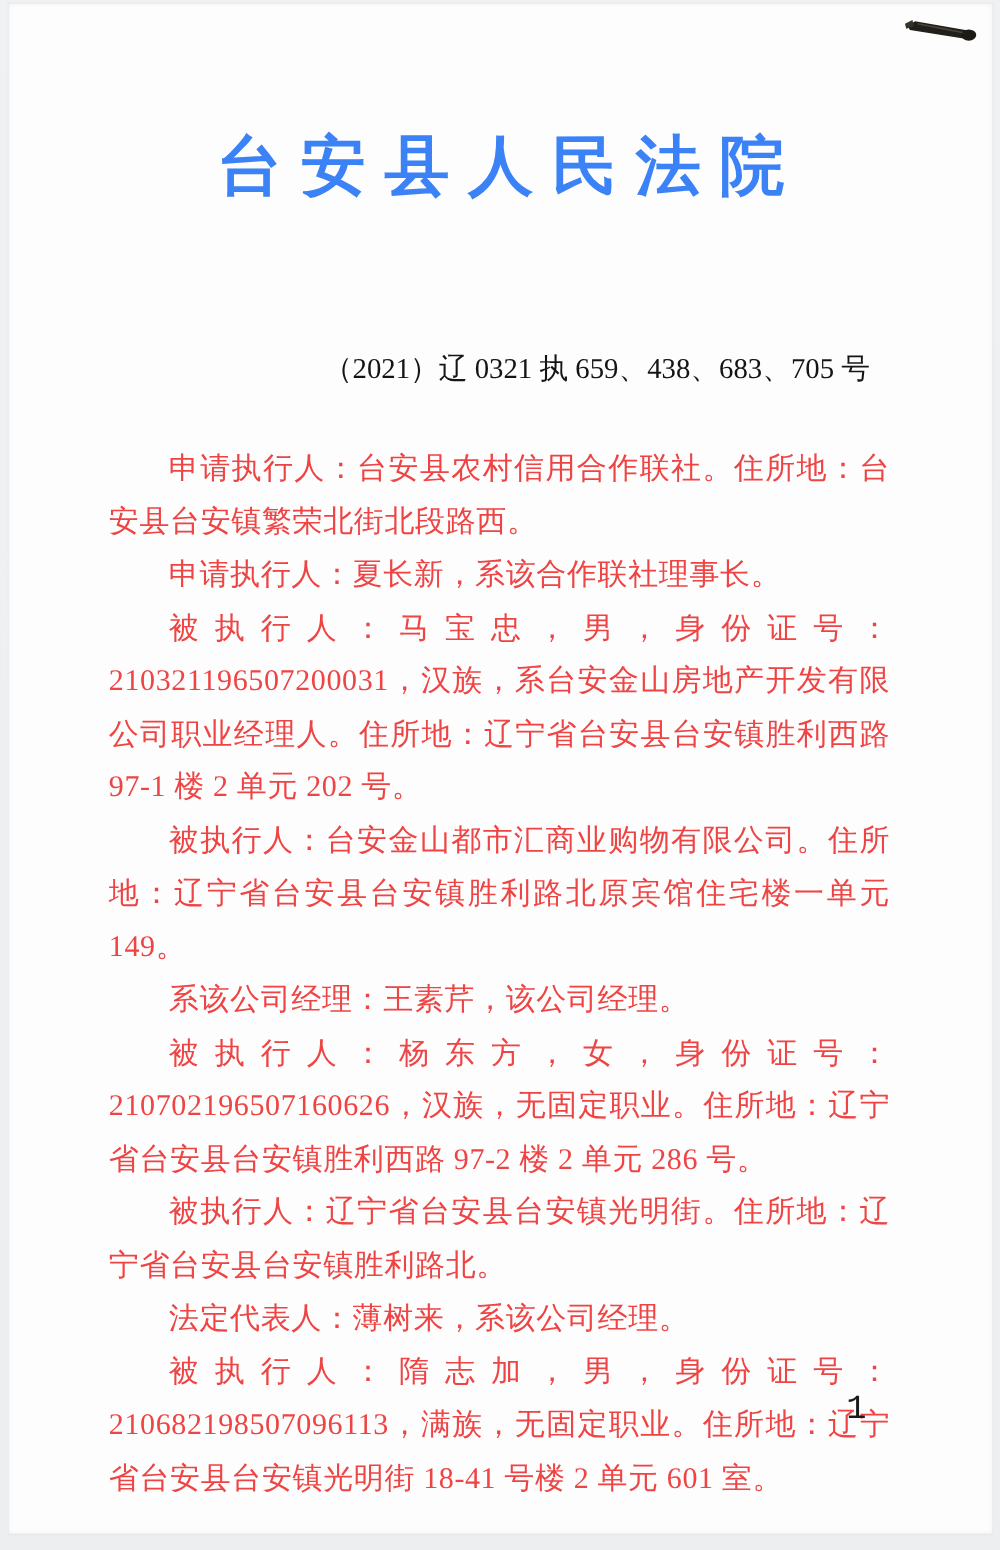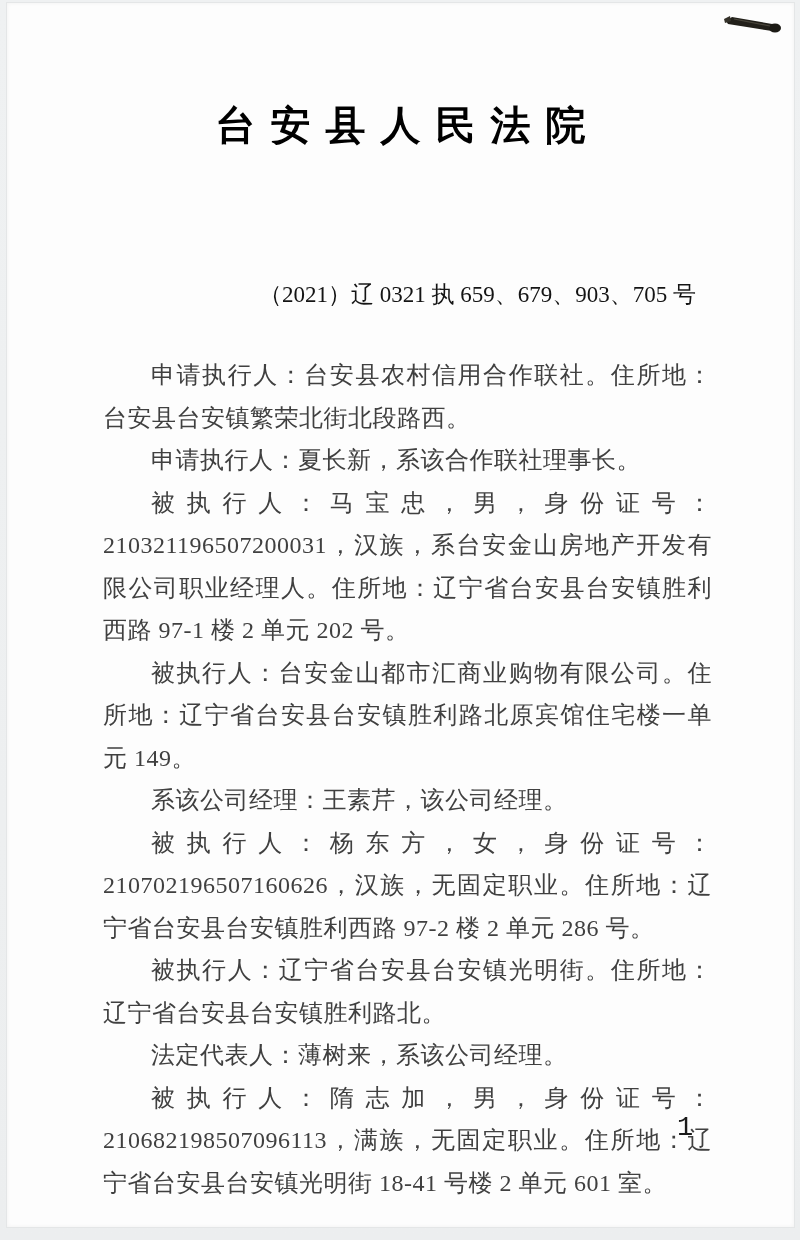--- a/index.html
+++ b/index.html
@@ -25,22 +25,22 @@
   .staple {
     position: absolute;
     top: 10px; right: 10px;
     width: 62px; height: 22px;
   }
   .title-line {
     position: absolute;
     left: 0; right: 0;
     text-align: center;
     font-weight: 700;
-    font-size: 40px;
-    color: #000000;
+    font-size: 52px;
+    color: #3b82f6;
     white-space: nowrap;
     font-family: Liberation Mono, monospace;
   }
   .title-court {
     top: 95px;
     letter-spacing: 15px;
     text-indent: 15px;
   }
   .title-doctype {
     top: 160px;
@@ -52,25 +52,25 @@
     top: 276px;
     left: 0; right: 98px;
     text-align: right;
     font-size: 23px;
     color: #141414;
     white-space: nowrap;
   }
   .doc-body {
     position: absolute;
     top: 351px;
-    left: 96px;
+    left: 80px;
     right: 82px;
     font-size: 24px;
     line-height: 42.5px;
-    color: #404040;
+    color: #ef4444;
   }
   .doc-body p {
     text-indent: 2em;
     text-align: justify;
     text-align-last: left;
     letter-spacing: 0.5px;
   }
   .page-number {
     position: absolute;
     top: 1110px;
@@ -89,21 +89,21 @@
     <svg class="staple" viewBox="0 0 62 22" xmlns="http://www.w3.org/2000/svg" aria-hidden="true">
       <path d="M4 8 L10 4 L56 12 L58 17 L50 18 L6 11 Z" fill="#22201a"></path>
       <path d="M2 6 L8 3 L9 8 L3 10 Z" fill="#35322a"></path>
       <ellipse cx="53" cy="15" rx="6" ry="4.5" fill="#1c1a15"></ellipse>
       <path d="M12 6 L48 13" stroke="#4a463c" stroke-width="1.2" fill="none"></path>
     </svg>
 
     <div class="title-line title-court">台安县人民法院</div>
 
 
-    <div class="case-number">（2021）辽 0321 执 659、679、903、705 号</div>
+    <div class="case-number">（2021）辽 0321 执 659、438、683、705 号</div>
 
     <div class="doc-body">
       <p>申请执行人：台安县农村信用合作联社。住所地：台安县台安镇繁荣北街北段路西。</p>
       <p>申请执行人：夏长新，系该合作联社理事长。</p>
       <p>被执行人：马宝忠，男，身份证号：210321196507200031，汉族，系台安金山房地产开发有限公司职业经理人。住所地：辽宁省台安县台安镇胜利西路 97-1 楼 2 单元 202 号。</p>
       <p>被执行人：台安金山都市汇商业购物有限公司。住所地：辽宁省台安县台安镇胜利路北原宾馆住宅楼一单元 149。</p>
       <p>系该公司经理：王素芹，该公司经理。</p>
       <p>被执行人：杨东方，女，身份证号：210702196507160626，汉族，无固定职业。住所地：辽宁省台安县台安镇胜利西路 97-2 楼 2 单元 286 号。</p>
       <p>被执行人：辽宁省台安县台安镇光明街。住所地：辽宁省台安县台安镇胜利路北。</p>
       <p>法定代表人：薄树来，系该公司经理。</p>

